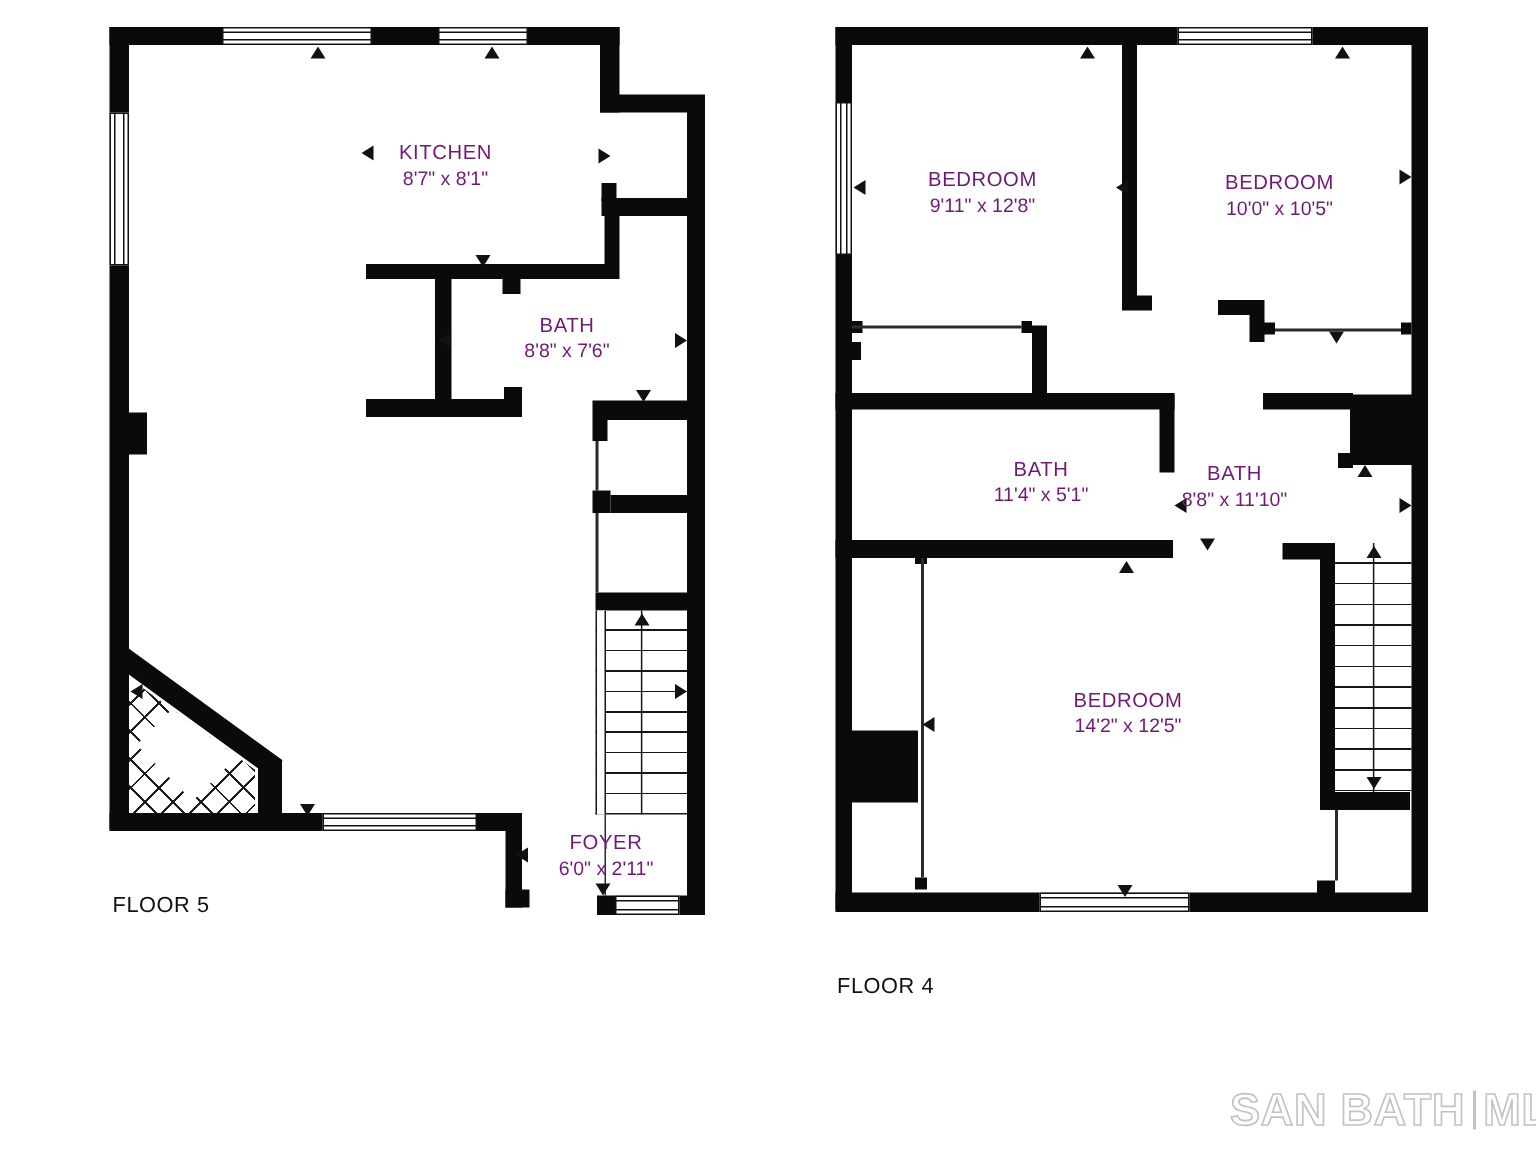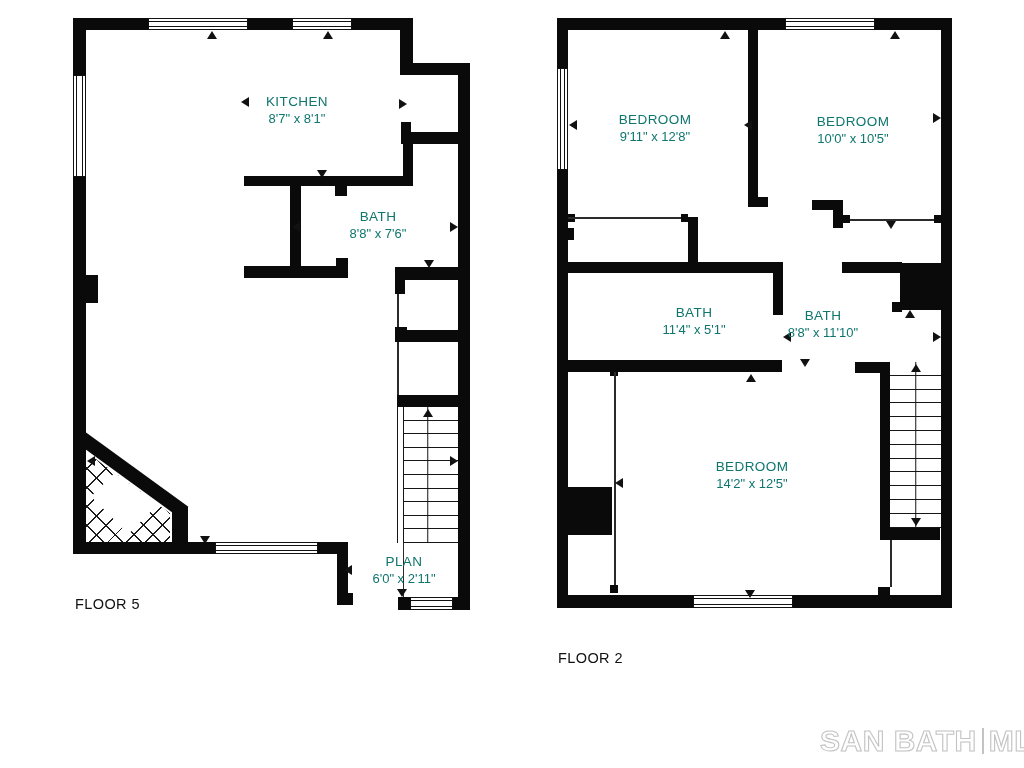--- a/index.html
+++ b/index.html
@@ -27,21 +27,21 @@
             border-left:1.3px solid #161616;border-right:1.3px solid #161616;box-sizing:border-box;}
   .stair-center{position:absolute;left:50%;top:0;bottom:0;width:1.5px;background:#161616;transform:translateX(-50%);}
   .hatch{position:absolute;left:13px;top:434px;width:84px;height:90px;
          clip-path:polygon(0 0,100% 68%,100% 100%,0 100%);
          background:
            repeating-linear-gradient(45deg,transparent 0 12px,#1c1c1c 12px 13.3px),
            repeating-linear-gradient(135deg,transparent 0 12px,#1c1c1c 12px 13.3px);}
   .hatch-diamond{position:absolute;left:16px;top:18px;width:53px;height:53px;background:#fff;transform:rotate(45deg);}
   .hatch-band{position:absolute;left:11px;top:413px;width:129px;height:14px;background:#0a0a0a;
               transform:rotate(36deg);transform-origin:0 0;}
-  .room-label{position:absolute;transform:translateX(-50%);text-align:center;color:#0f766e;white-space:nowrap;}
+  .room-label{position:absolute;transform:translateX(-50%);text-align:center;color:#701a75;white-space:nowrap;}
   .room-name{font-size:13.5px;line-height:17px;letter-spacing:.4px;}
   .room-dims{font-size:13px;line-height:17px;}
   .floor-title{position:absolute;font-size:14.5px;color:#111;letter-spacing:.4px;}
   #floor1-title{left:75px;top:596px;}
   #floor2-title{left:558px;top:650px;}
   .disclaimer{position:absolute;top:738px;left:512px;transform:translateX(-50%);
               font-size:9.5px;color:#c7c7c7;letter-spacing:.25px;white-space:nowrap;}
   .mls-logo{position:absolute;top:724px;left:820px;font-size:30px;font-weight:700;letter-spacing:.5px;
             color:#fff;-webkit-text-stroke:1.1px #c3c3c3;white-space:nowrap;}
   .mls-logo .sep{display:inline-block;width:2px;height:26px;background:#c3c3c3;margin:0 5px;vertical-align:-3px;}
@@ -157,34 +157,34 @@
       <div class="arr left" style="left: 58px; top: 460px;"></div>
       <div class="arr down" style="left: 188px; top: 572px;"></div>
       <div class="stairs" style="left: 333px; top: 344px; width: 51px; height: 166px; background: repeating-linear-gradient(transparent 0px, transparent 12.8px, rgb(22, 22, 22) 12.8px, rgb(22, 22, 22) 13.8px);">
         <div class="stair-center"></div>
         <div class="arr up" style="left: 50%; top: 2px; transform: translateX(-50%);"></div>
         <div class="arr down" style="left: 50%; bottom: 2px; transform: translateX(-50%);"></div>
       </div>
     </div>
 
   <div class="floor-title" id="floor1-title">FLOOR 5</div>
-  <div class="floor-title" id="floor2-title">FLOOR 2</div>
+  <div class="floor-title" id="floor2-title">FLOOR 4</div>
 
 
   <div class="mls-logo"><span>SAN BATH</span><span class="sep"></span><span>MLS</span></div>
 <div class="room-label" style="left: 297px; top: 93px;">
       <div class="room-name">KITCHEN</div>
       <div class="room-dims">8'7" x 8'1"</div>
     </div>
     <div class="room-label" style="left: 378px; top: 208px;">
       <div class="room-name">BATH</div>
       <div class="room-dims">8'8" x 7'6"</div>
     </div>
     <div class="room-label" style="left: 404px; top: 553px;">
-      <div class="room-name">PLAN</div>
+      <div class="room-name">FOYER</div>
       <div class="room-dims">6'0" x 2'11"</div>
     </div>
     <div class="room-label" style="left: 655px; top: 111px;">
       <div class="room-name">BEDROOM</div>
       <div class="room-dims">9'11" x 12'8"</div>
     </div>
     <div class="room-label" style="left: 853px; top: 113px;">
       <div class="room-name">BEDROOM</div>
       <div class="room-dims">10'0" x 10'5"</div>
     </div>

